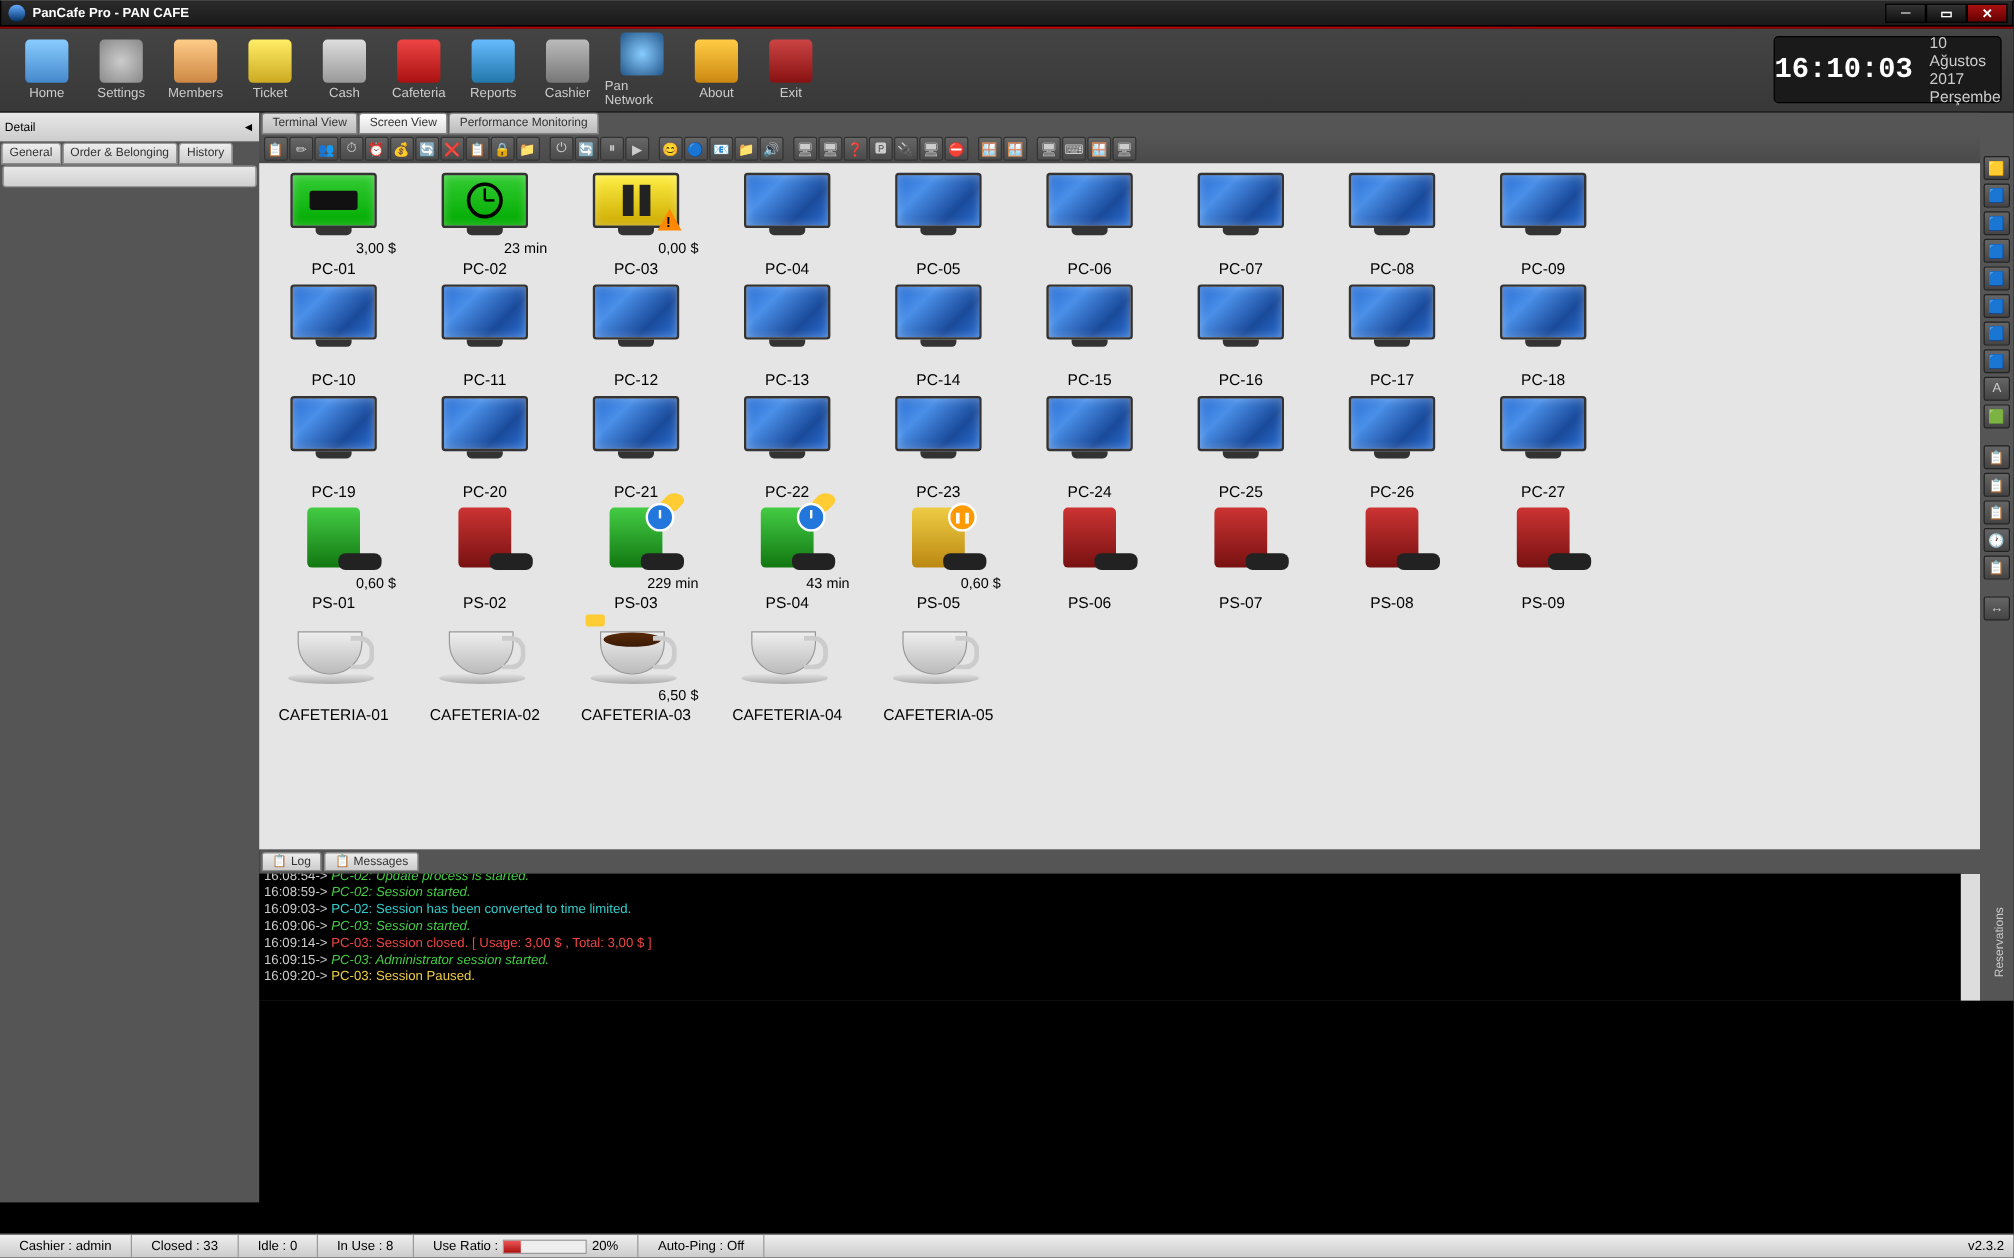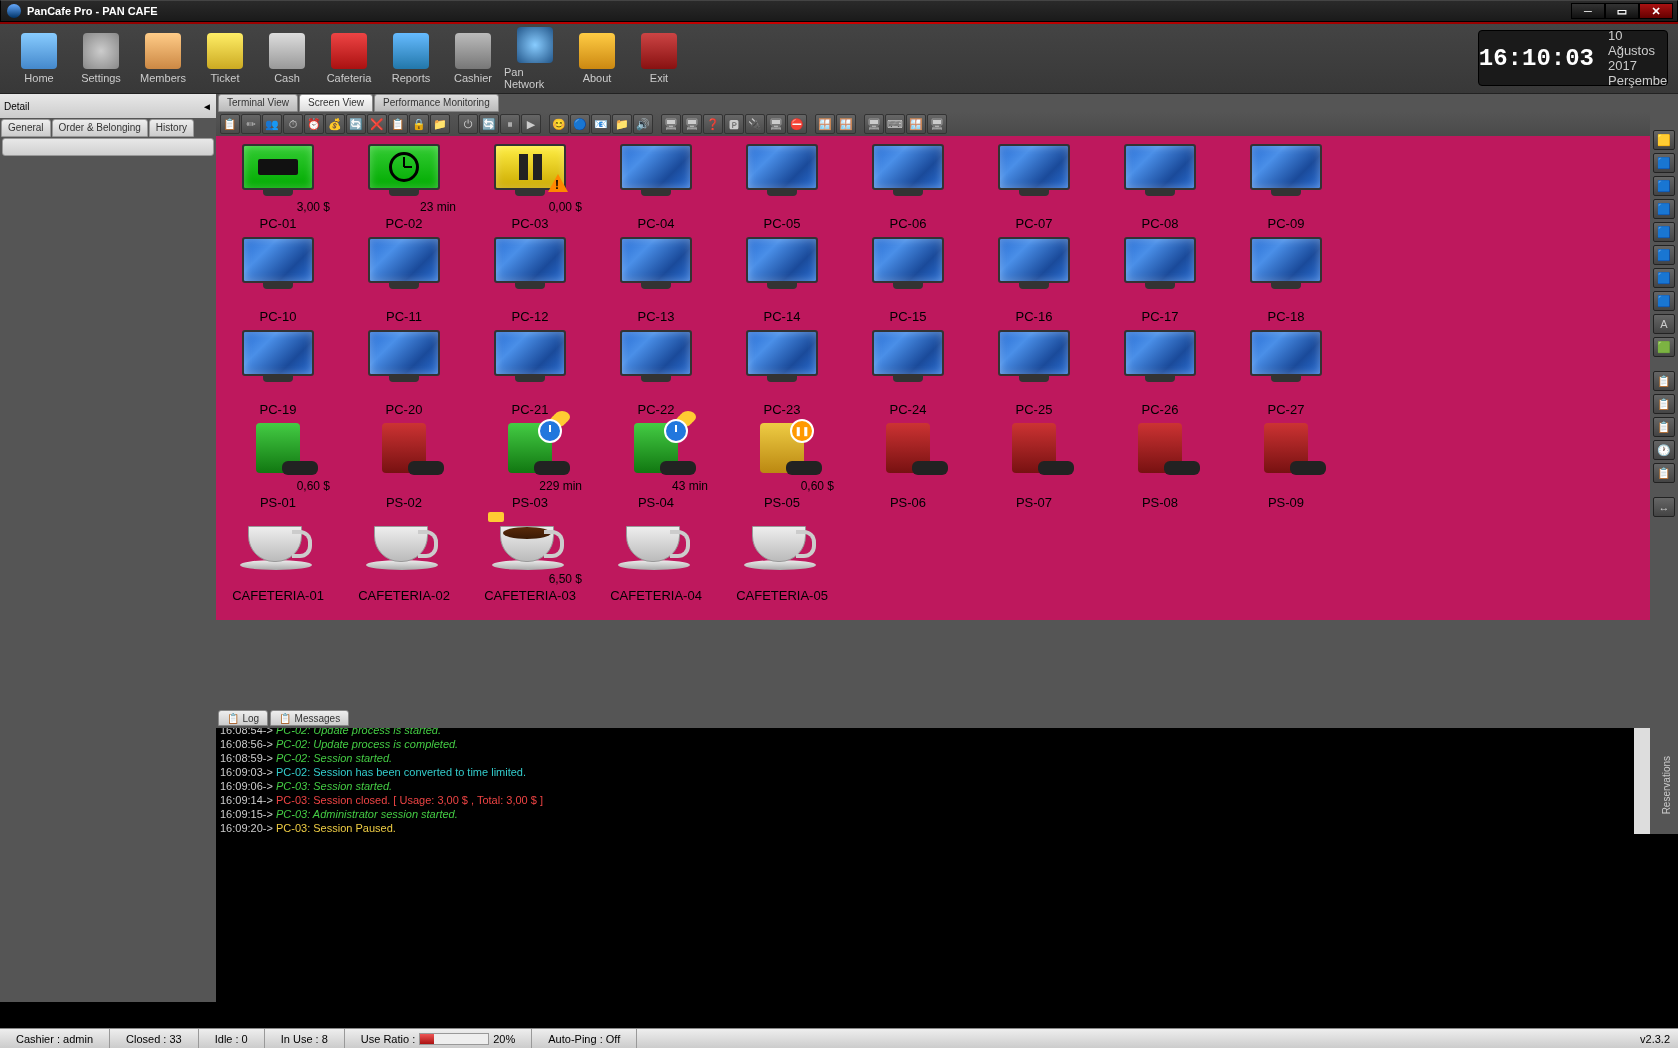--- a/index.html
+++ b/index.html
@@ -30,21 +30,21 @@
 .lp-body { background:linear-gradient(#e8e8e8,#d0d0d0); height:18px; border:1px solid #999; margin:0 2px; border-radius:3px; }
 
 
 .center { position:absolute; left:216px; top:94px; right:28px; height:614px; background:#555; }
 .ctabs { height:18px; display:flex; background:#555; padding:0 2px; gap:1px; }
 .ctab { background:linear-gradient(#ddd,#bbb); color:#333; font-size:10px; padding:2px 8px; border-radius:3px 3px 0 0; border:1px solid #888; cursor:pointer; }
 .ctab.active { background:linear-gradient(#fff,#ddd); }
 .minitoolbar { height:24px; background:linear-gradient(#555,#4a4a4a); display:flex; align-items:center; padding:0 4px; gap:1px; }
 .mtb { width:20px; height:20px; background:linear-gradient(#666,#4a4a4a); border:1px solid #333; border-radius:2px; cursor:pointer; display:flex; align-items:center; justify-content:center; font-size:11px; }
 .mtb.sep { width:6px; background:none; border:none; }
-.grid { background:#be185d; height:484px; padding:8px 4px; overflow:auto; position:relative; }
+.grid { background:#e5e5e5; height:572px; padding:8px 4px; overflow:auto; position:relative; }
 .row { display:flex; gap:10px; margin-bottom:6px; }
 .cell { width:116px; display:flex; flex-direction:column; align-items:center; position:relative; }
 .cell .ico { width:80px; height:56px; position:relative; }
 .cell .sub { font-size:12px; color:#000; position:absolute; right:6px; top:56px; }
 .cell .name { font-size:13px; color:#000; margin-top:16px; }
 
 
 .mon { width:72px; height:46px; border:2px solid #333; border-radius:3px; background:linear-gradient(135deg,#2a6fd4 0%,#4a8fe8 30%,#1a4a9a 70%,#2a6fd4 100%); position:relative; margin:0 auto; box-shadow:inset 0 0 8px rgba(255,255,255,0.3); }
 .mon::after { content:''; position:absolute; bottom:-8px; left:50%; transform:translateX(-50%); width:30px; height:6px; background:#333; border-radius:0 0 4px 4px; }
 .mon.green { background:linear-gradient(#3c3,#0a0); }
@@ -565,21 +565,20 @@
     <div class="reslabel">Reservations</div>
 </div>
 
 <div class="logarea">
   <div class="logtabs" id="logtabs">
       <div class="logtab"><span>📋</span>Log</div>
       <div class="logtab"><span>📋</span>Messages</div>
     </div>
   <div class="logbody" id="logbody">
     <div class="logline" style="margin-top: -7px;"><span class="ts">16:08:54-&gt; </span><span class="lg-green">PC-02: Update process is started.</span></div>
-      <div class="logline"><span class="ts">16:08:56-&gt; </span><span class="lg-green">PC-02: Update process is completed.</span></div>
       <div class="logline"><span class="ts">16:08:59-&gt; </span><span class="lg-green">PC-02: Session started.</span></div>
       <div class="logline"><span class="ts">16:09:03-&gt; </span><span class="lg-cyan">PC-02: Session has been converted to time limited.</span></div>
       <div class="logline"><span class="ts">16:09:06-&gt; </span><span class="lg-green">PC-03: Session started.</span></div>
       <div class="logline"><span class="ts">16:09:14-&gt; </span><span class="lg-red">PC-03: Session closed. [ Usage: 3,00 $ , Total: 3,00 $ ]</span></div>
       <div class="logline"><span class="ts">16:09:15-&gt; </span><span class="lg-green">PC-03: Administrator session started.</span></div>
       <div class="logline"><span class="ts">16:09:20-&gt; </span><span class="lg-yellow">PC-03: Session Paused.</span></div>
       <div class="logscroll"></div>
   </div>
 </div>
 

